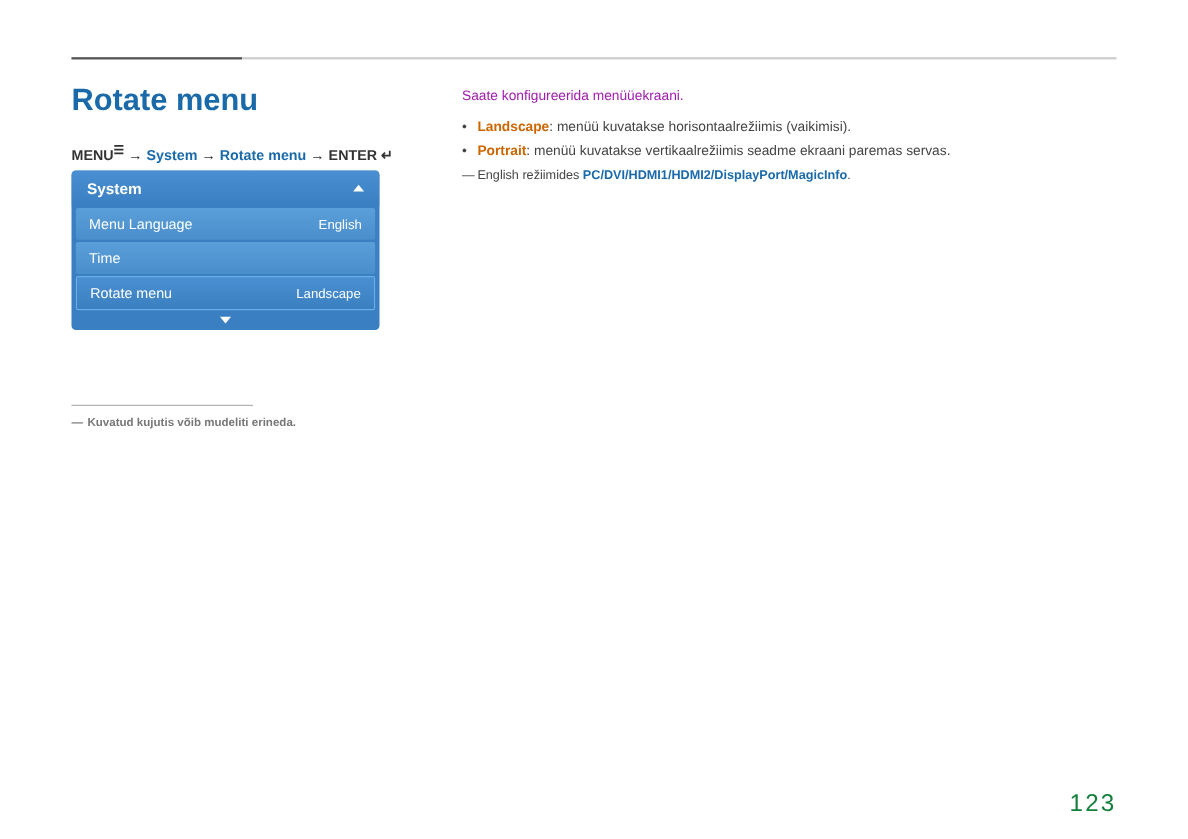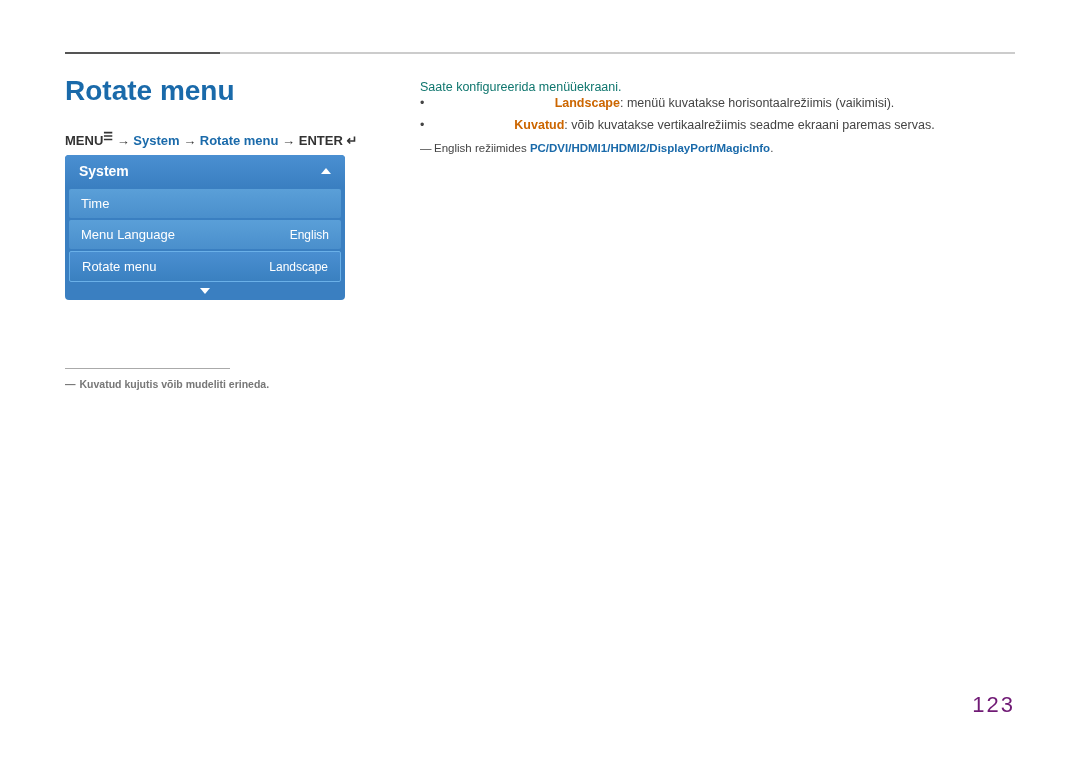--- a/index.html
+++ b/index.html
@@ -126,28 +126,27 @@
     
     .right-content {
       position: absolute;
       top: 80px;
       left: 420px;
       right: 65px;
     }
 
     .intro-text {
       font-size: 12.5px;
-      color: #0f766e;
-      margin-bottom: 2px;
+      color: #a21caf;
+      margin-bottom: 14px;
     }
 
     .bullet-list {
       list-style: none;
       padding: 0;
-      text-align: center;
     }
 
     .bullet-list li {
       font-size: 12.5px;
       color: #444444;
       margin-bottom: 8px;
       padding-left: 14px;
       position: relative;
     }
 
@@ -203,24 +202,24 @@
     }
 
     .bottom-note::before {
       content: "―";
       margin-right: 4px;
     }
 
     
     .page-number {
       position: absolute;
-      bottom: 45px;
+      bottom: 20px;
       right: 65px;
       font-size: 22px;
-      color: #701a75;
+      color: #15803d;
       letter-spacing: 2px;
     }
   </style>
 </head>
 <body>
 
 <div class="top-border"></div>
 <div class="top-border-accent"></div>
 
 <h1 class="page-title">Rotate menu</h1>
@@ -235,27 +234,27 @@
   <span class="bold-text">ENTER ↵</span>
 </div>
 
 <div class="system-panel">
   <div class="system-panel-header">
     <span>System</span>
     <div class="arrow-up"></div>
   </div>
 
   <div class="menu-item">
+    <span>Menu Language</span>
+    <span class="menu-item-value">English</span>
+  </div>
+
+  <div class="menu-item">
     <span>Time</span>
     <span class="menu-item-value"></span>
-  </div>
-
-  <div class="menu-item">
-    <span>Menu Language</span>
-    <span class="menu-item-value">English</span>
   </div>
 
   <div class="menu-item active">
     <span>Rotate menu</span>
     <span class="menu-item-value">Landscape</span>
   </div>
 
 
   <div class="arrow-down-container">
     <div class="arrow-down"></div>
@@ -263,21 +262,21 @@
 </div>
 
 <div class="right-content">
   <p class="intro-text">Saate konfigureerida menüüekraani.</p>
 
   <ul class="bullet-list">
     <li>
       <span class="term">Landscape</span><span>:</span><span> menüü kuvatakse horisontaalrežiimis (vaikimisi).</span>
     </li>
     <li>
-      <span class="term">Kuvatud</span><span>:</span><span> võib kuvatakse vertikaalrežiimis seadme ekraani paremas servas.</span>
+      <span class="term">Portrait</span><span>:</span><span> menüü kuvatakse vertikaalrežiimis seadme ekraani paremas servas.</span>
     </li>
   </ul>
 
   <div class="note-line">
     <span>English režiimides </span><span class="highlight-blue">PC/DVI/HDMI1/HDMI2/DisplayPort/MagicInfo</span><span>.</span>
   </div>
 </div>
 
 <div class="bottom-divider"></div>
 <div class="bottom-note">Kuvatud kujutis võib mudeliti erineda.</div>

